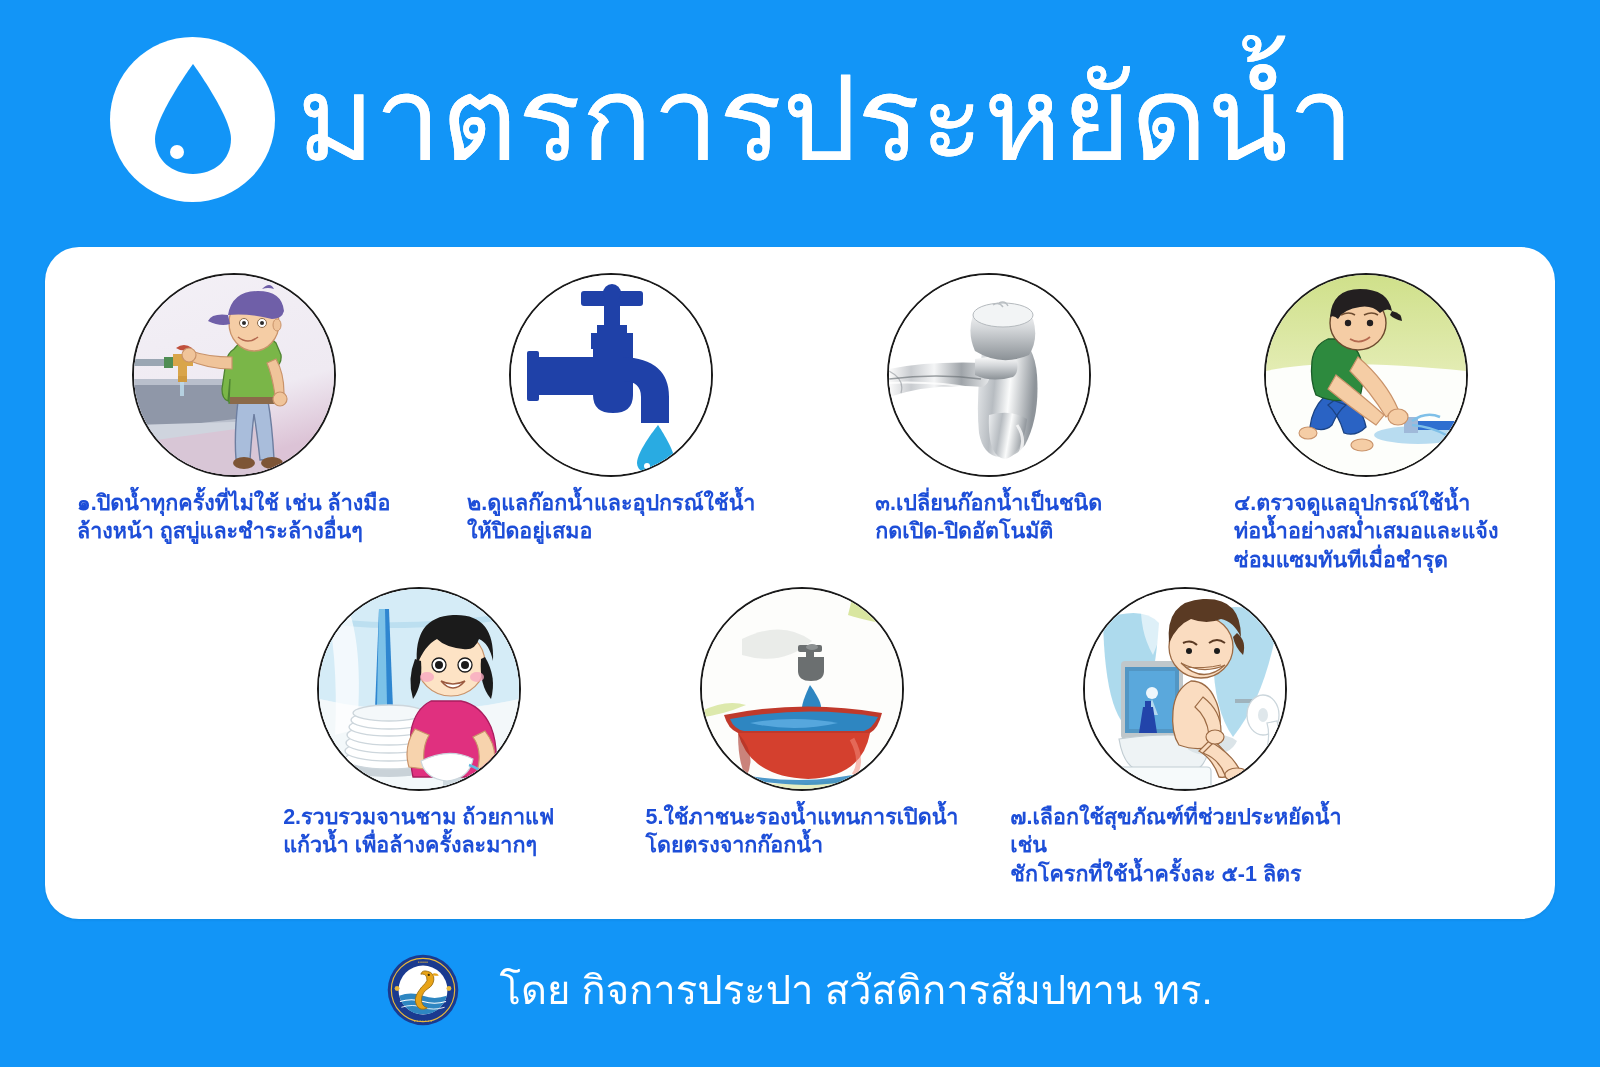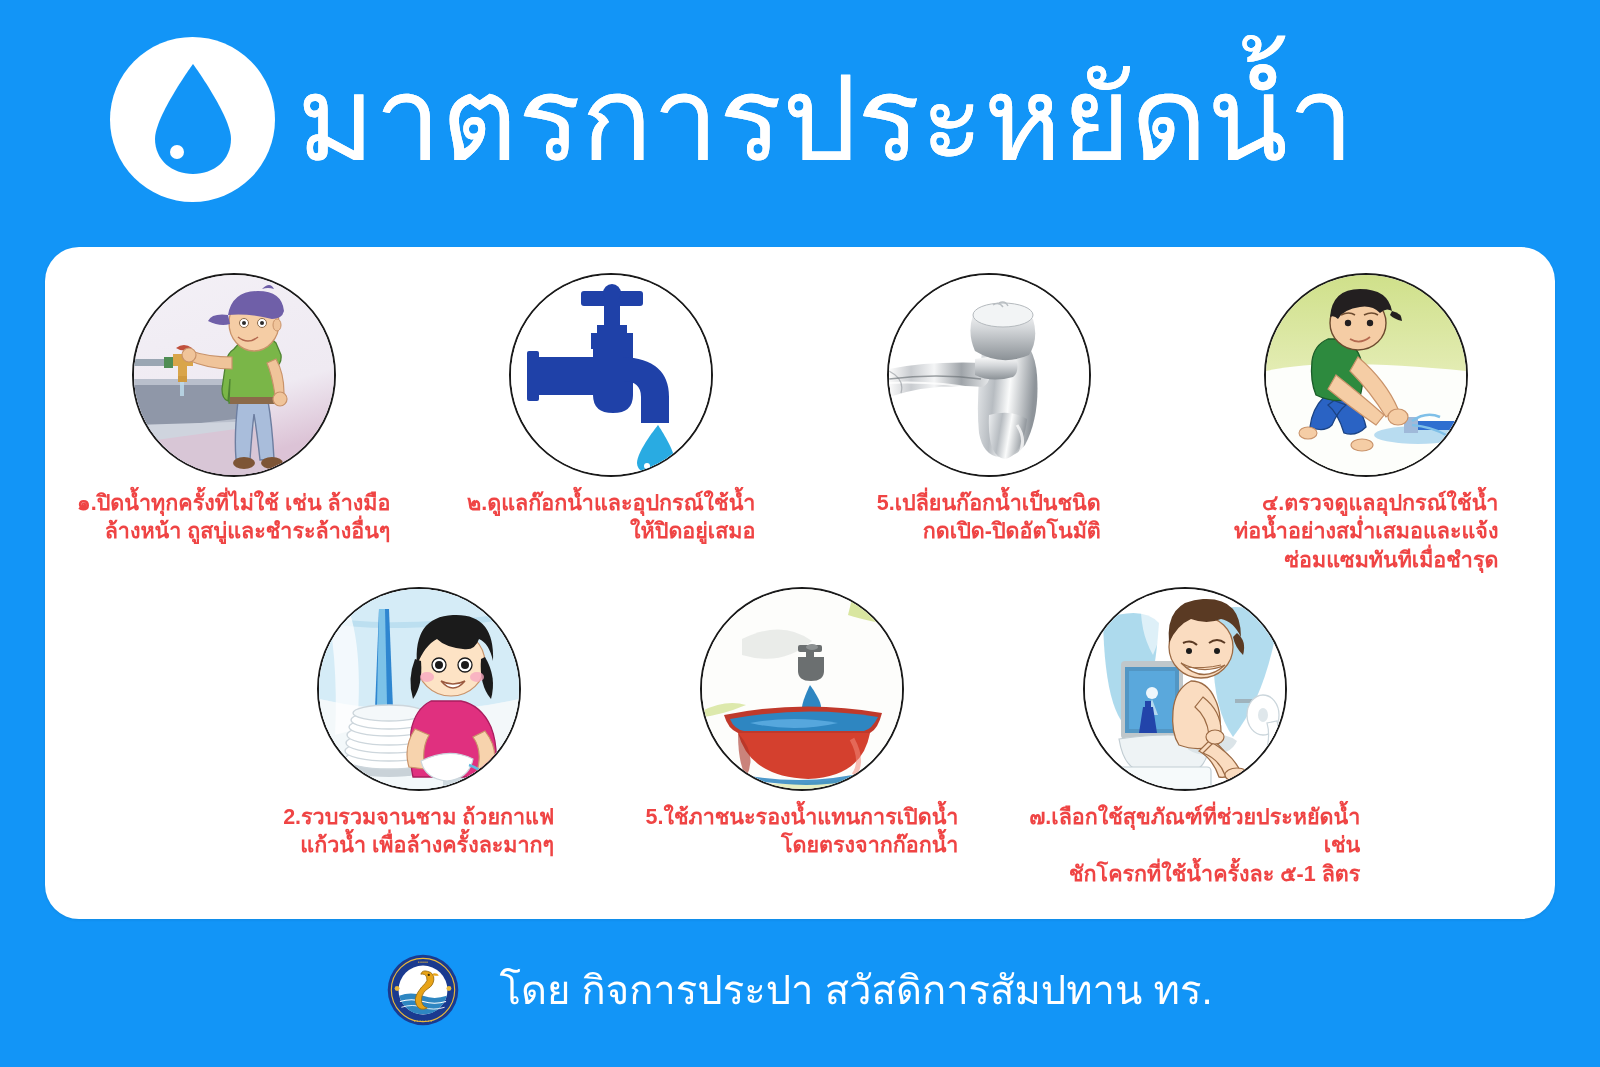--- a/index.html
+++ b/index.html
@@ -56,24 +56,24 @@
   .tip-bottom{width:350px;}
 
   .circle{
     width:200px;height:200px;border-radius:50%;
     border:2px solid #1a1a1a;
     overflow:hidden;position:relative;
     background:#ffffff;
   }
   .caption{
     margin-top:12px;
-    color:#ef4444;
+    color:#1d4ed8;
     font-size:21.5px;
     line-height:1.32;
-    text-align:right;
+    text-align:left;
     font-weight:700;
     white-space:pre-line;
     font-family:"Liberation Sans","DejaVu Sans",sans-serif;
   }
 
   
   .footer{
     position:absolute;left:0;top:940px;width:1600px;height:100px;
     display:flex;align-items:center;justify-content:center;gap:24px;
   }
@@ -231,21 +231,21 @@
           <ellipse cx="114" cy="40" rx="30" ry="12" fill="#f2f4f5"></ellipse>
           <ellipse cx="114" cy="40" rx="30" ry="12" fill="none" stroke="#b4b9bd" stroke-width="1"></ellipse>
           <path d="M104 30 q6 -4 10 2" fill="none" stroke="#b9bec2" stroke-width="1.4"></path>
           <path d="M110 28 q6 -3 9 3" fill="none" stroke="#b9bec2" stroke-width="1.4"></path>
 
           <path d="M100 140 q22 -6 38 4 q-4 36 -22 40 q-18 -2 -16 -44z" fill="url(#chrome2)"></path>
           <path d="M128 150 q10 14 2 30" fill="none" stroke="#ffffff" stroke-width="3" opacity=".75"></path>
           <path d="M0 96 q16 8 12 22" fill="none" stroke="#7e8489" stroke-width="1.2" opacity=".5"></path>
         </svg>
       </div>
-      <div class="caption">5.เปลี่ยนก๊อกน้ำเป็นชนิด
+      <div class="caption">๓.เปลี่ยนก๊อกน้ำเป็นชนิด
 กดเปิด-ปิดอัตโนมัติ</div>
     </div>
 
     <div class="tip">
       <div class="circle">
         <svg class="ill" viewBox="0 0 200 200">
           <defs>
             <linearGradient id="g4bg" x1="0" y1="0" x2="0" y2="1">
               <stop offset="0%" stop-color="#cfe08a"></stop>
                 <stop offset="48%" stop-color="#e3ecb3"></stop>

